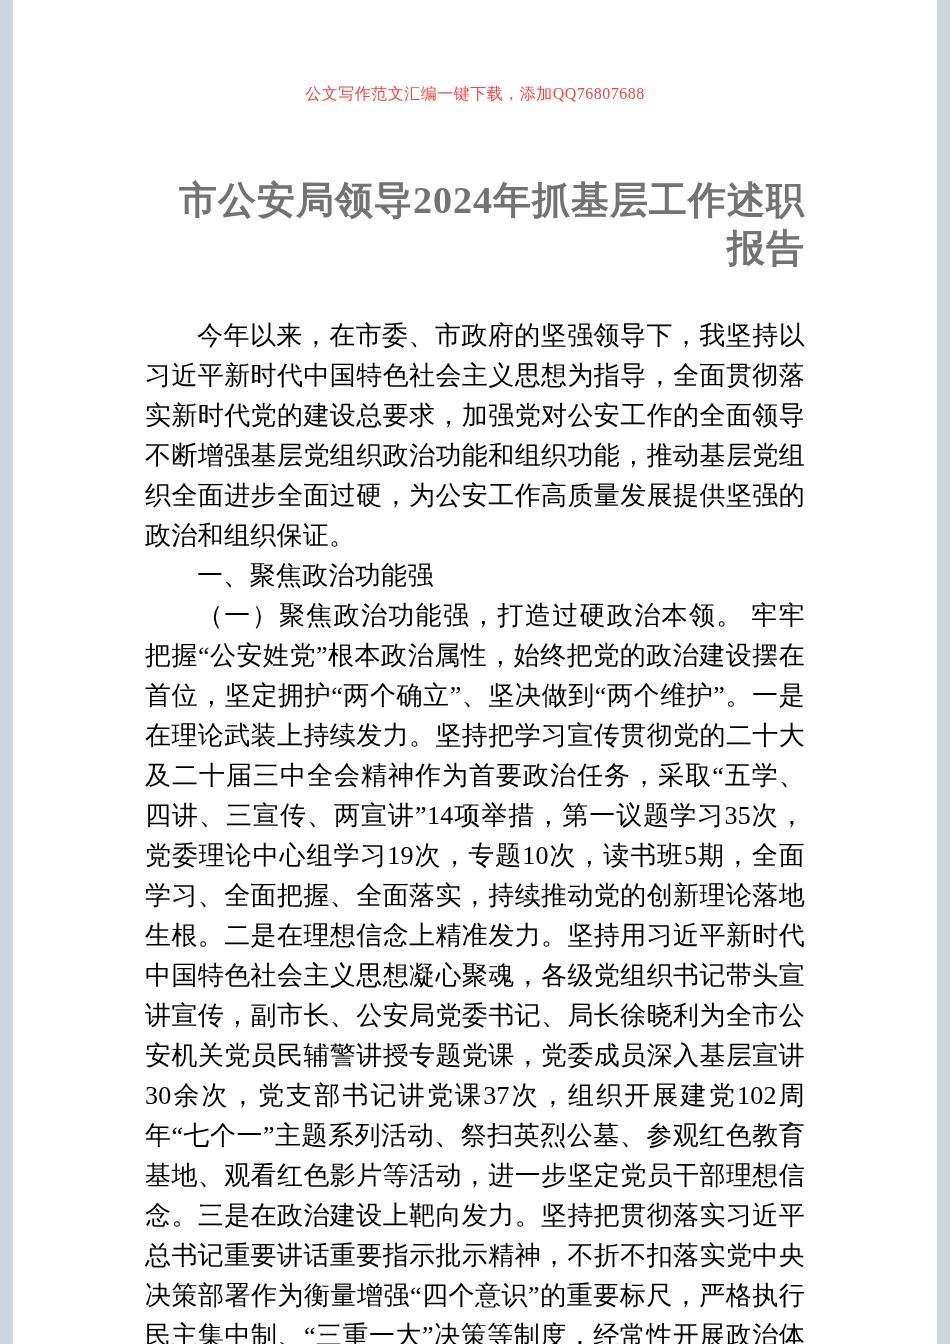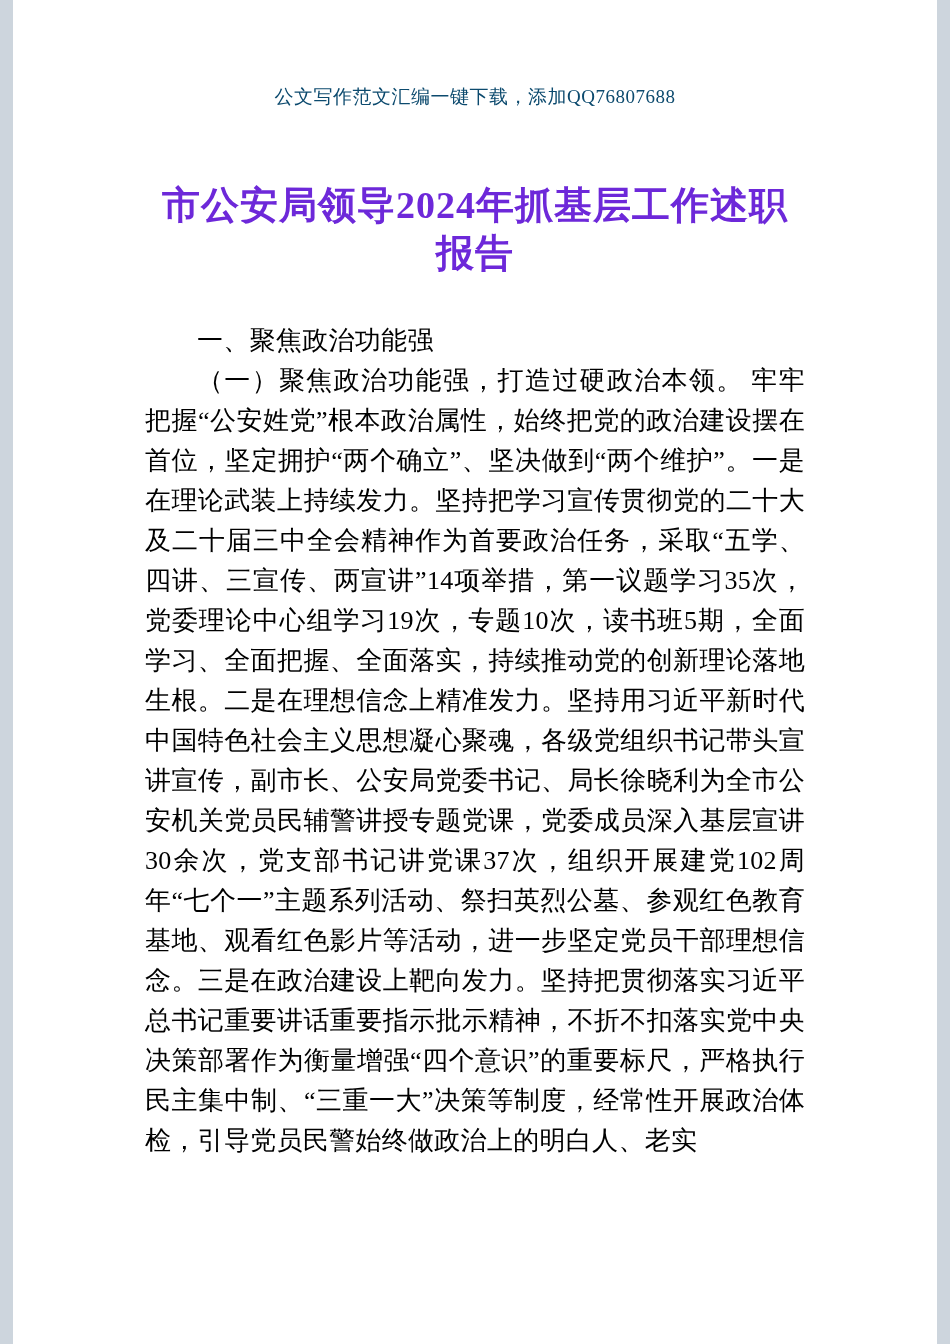--- a/index.html
+++ b/index.html
@@ -28,33 +28,33 @@
   .page-content {
     position: absolute;
     left: 145px;
     top: 0;
     width: 660px;
   }
 
   .promo-banner {
     margin-top: 84px;
     text-align: center;
-    font-size: 19px;
+    font-size: 16px;
     letter-spacing: 0.5px;
-    color: #0c4a6e;
+    color: #ef4444;
   }
 
   .doc-title {
     margin: 72px 0 0 0;
-    text-align: center;
+    text-align: right;
     font-size: 38px;
     font-weight: bold;
     letter-spacing: 1px;
     line-height: 1.25;
-    color: #6d28d9;
+    color: #737373;
   }
 
   .doc-body {
     margin-top: 44px;
   }
 
   .doc-body p {
     margin: 0;
     font-size: 26px;
     line-height: 40px;
@@ -71,17 +71,18 @@
 <div class="edge-strip left"></div>
 <div class="edge-strip right"></div>
 
 <div class="page-content">
 
   <div class="promo-banner">公文写作范文汇编一键下载，添加QQ76807688</div>
 
   <h1 class="doc-title">市公安局领导2024年抓基层工作述职报告</h1>
 
   <div class="doc-body">
+    <p>今年以来，在市委、市政府的坚强领导下，我坚持以习近平新时代中国特色社会主义思想为指导，全面贯彻落实新时代党的建设总要求，加强党对公安工作的全面领导不断增强基层党组织政治功能和组织功能，推动基层党组织全面进步全面过硬，为公安工作高质量发展提供坚强的政治和组织保证。</p>
     <p>一、聚焦政治功能强</p>
     <p>（一）聚焦政治功能强，打造过硬政治本领。 牢牢把握“公安姓党”根本政治属性，始终把党的政治建设摆在首位，坚定拥护“两个确立”、坚决做到“两个维护”。一是在理论武装上持续发力。坚持把学习宣传贯彻党的二十大及二十届三中全会精神作为首要政治任务，采取“五学、四讲、三宣传、两宣讲”14项举措，第一议题学习35次，党委理论中心组学习19次，专题10次，读书班5期，全面学习、全面把握、全面落实，持续推动党的创新理论落地生根。二是在理想信念上精准发力。坚持用习近平新时代中国特色社会主义思想凝心聚魂，各级党组织书记带头宣讲宣传，副市长、公安局党委书记、局长徐晓利为全市公安机关党员民辅警讲授专题党课，党委成员深入基层宣讲30余次，党支部书记讲党课37次，组织开展建党102周年“七个一”主题系列活动、祭扫英烈公墓、参观红色教育基地、观看红色影片等活动，进一步坚定党员干部理想信念。三是在政治建设上靶向发力。坚持把贯彻落实习近平总书记重要讲话重要指示批示精神，不折不扣落实党中央决策部署作为衡量增强“四个意识”的重要标尺，严格执行民主集中制、“三重一大”决策等制度，经常性开展政治体检，引导党员民警始终做政治上的明白人、老实</p>
   </div>
 
 </div>
 
 </body></html>

